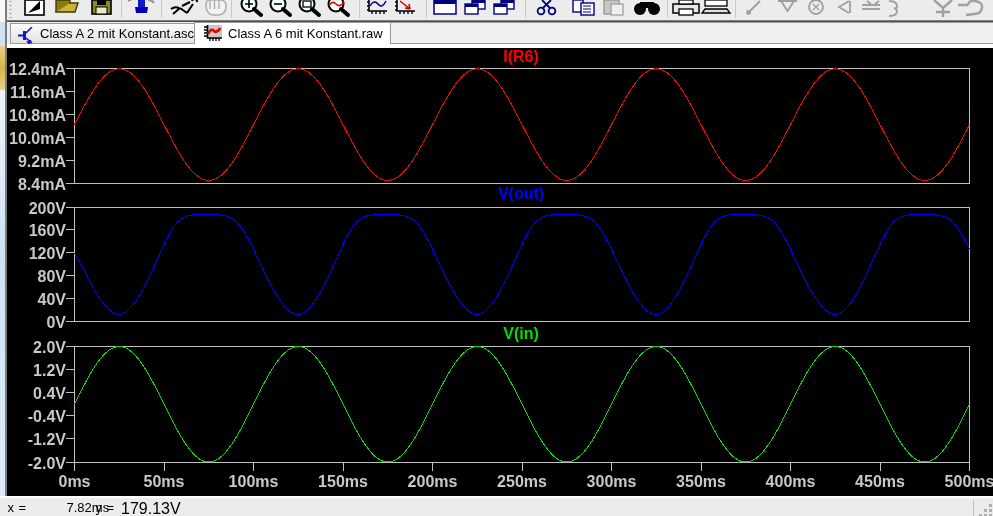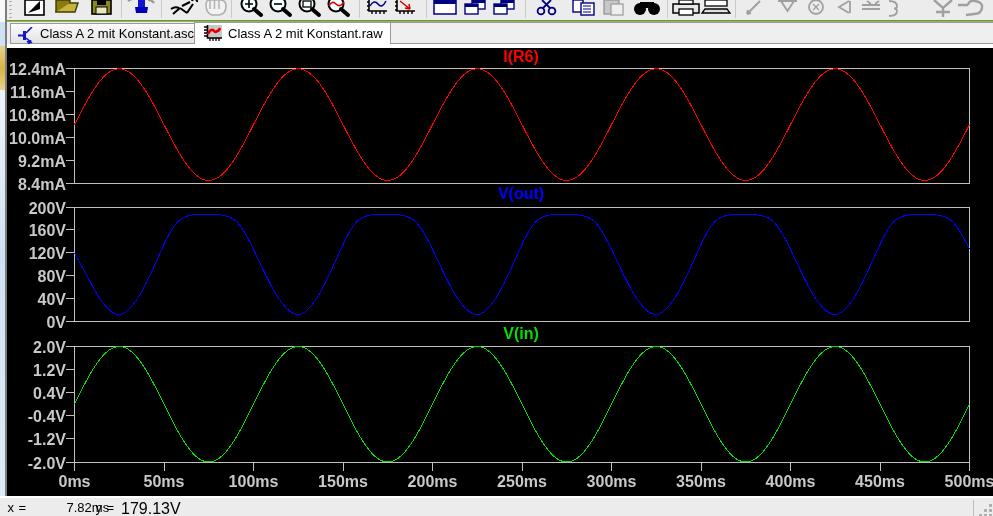--- a/index.html
+++ b/index.html
@@ -1,15 +1,15 @@
 <!DOCTYPE html>
 <html><head><meta charset="utf-8">
 <style>
 html,body{margin:0;padding:0;background:#000;}
-#app{position:relative;width:993px;height:516px;overflow:hidden;font-family:"Liberation Sans",sans-serif;background:#84cc16;}
+#app{position:relative;width:993px;height:516px;overflow:hidden;font-family:"Liberation Sans",sans-serif;background:#be185d;}
 .abs{position:absolute;}
 </style></head>
 <body>
 <div id="app">
 <div class="abs" style="left:0;top:0;width:993px;height:20px;background:#ececec;border-bottom:1.5px solid #7e7e7e;"></div>
 <svg width="993" height="20" viewBox="0 0 993 20" style="position:absolute;left:0;top:0;display:block">
 <g>
 <path d="M10.5 1 v1 M10.5 5 v1 M10.5 9 v1 M10.5 13 v1 M10.5 17 v1" stroke="#9a9a9a" stroke-width="2" fill="none"></path>
 <rect x="25" y="0" width="19" height="15" fill="#fff" stroke="#000" stroke-width="1.6"></rect>
 <path d="M28 13 L40 1 L40 9 Z" fill="#000"></path>
@@ -133,21 +133,21 @@
       </svg>
 <span style="position:absolute;left:29px;top:1.5px;font-size:13px;line-height:15px;color:#000;white-space:nowrap;">Class A 2 mit Konstant.asc</span>
 </div>
 <div class="abs" style="left:194px;top:22px;width:195px;height:22px;background:#fff;border:1px solid #9a9a9a;border-bottom:none;">
 <svg width="18" height="17" viewBox="0 0 18 17" style="position:absolute;left:9px;top:2px">
 <rect x="3" y="0" width="15" height="13" fill="#c8c8c8"></rect>
 <path d="M3.5 0 V13 H18" stroke="#000" stroke-width="1.6" fill="none"></path>
 <path d="M3 2 H0 M3 5 H0 M3 8 H0 M3 11 H0 M6 13 V16 M9 13 V16 M12 13 V16 M15 13 V16" stroke="#000" stroke-width="1.3" fill="none"></path>
 <path d="M4 9 Q7 3 9.5 5.5 T13 6 Q15 6 16 3" stroke="#e80000" stroke-width="2.6" fill="none"></path>
 </svg>
-<span style="position:absolute;left:33px;top:2.5px;font-size:13px;line-height:15px;color:#000;white-space:nowrap;">Class A 2 mit Konstant.raw</span>
+<span style="position:absolute;left:33px;top:2.5px;font-size:13px;line-height:15px;color:#000;white-space:nowrap;">Class A 6 mit Konstant.raw</span>
 </div>
 <div class="abs" style="left:7px;top:44px;width:986px;height:4px;background:#fff;"></div>
 <div class="abs" style="left:7px;top:48px;width:986px;height:448px;background:#000;"></div>
 <svg width="993" height="448" viewBox="0 48 993 448" style="position:absolute;left:0;top:48px;display:block">
 <g fill="none" stroke="#c0c0c0" stroke-width="1" shape-rendering="crispEdges">
 <rect x="74.5" y="68.5" width="895.0" height="114.5"></rect>
 <rect x="74.5" y="207.0" width="895.0" height="114.5"></rect>
 <rect x="74.5" y="346.5" width="895.0" height="115.5"></rect>
 <line x1="66" y1="68.5" x2="74.5" y2="68.5"></line>
         <line x1="66" y1="91.4" x2="74.5" y2="91.4"></line>

